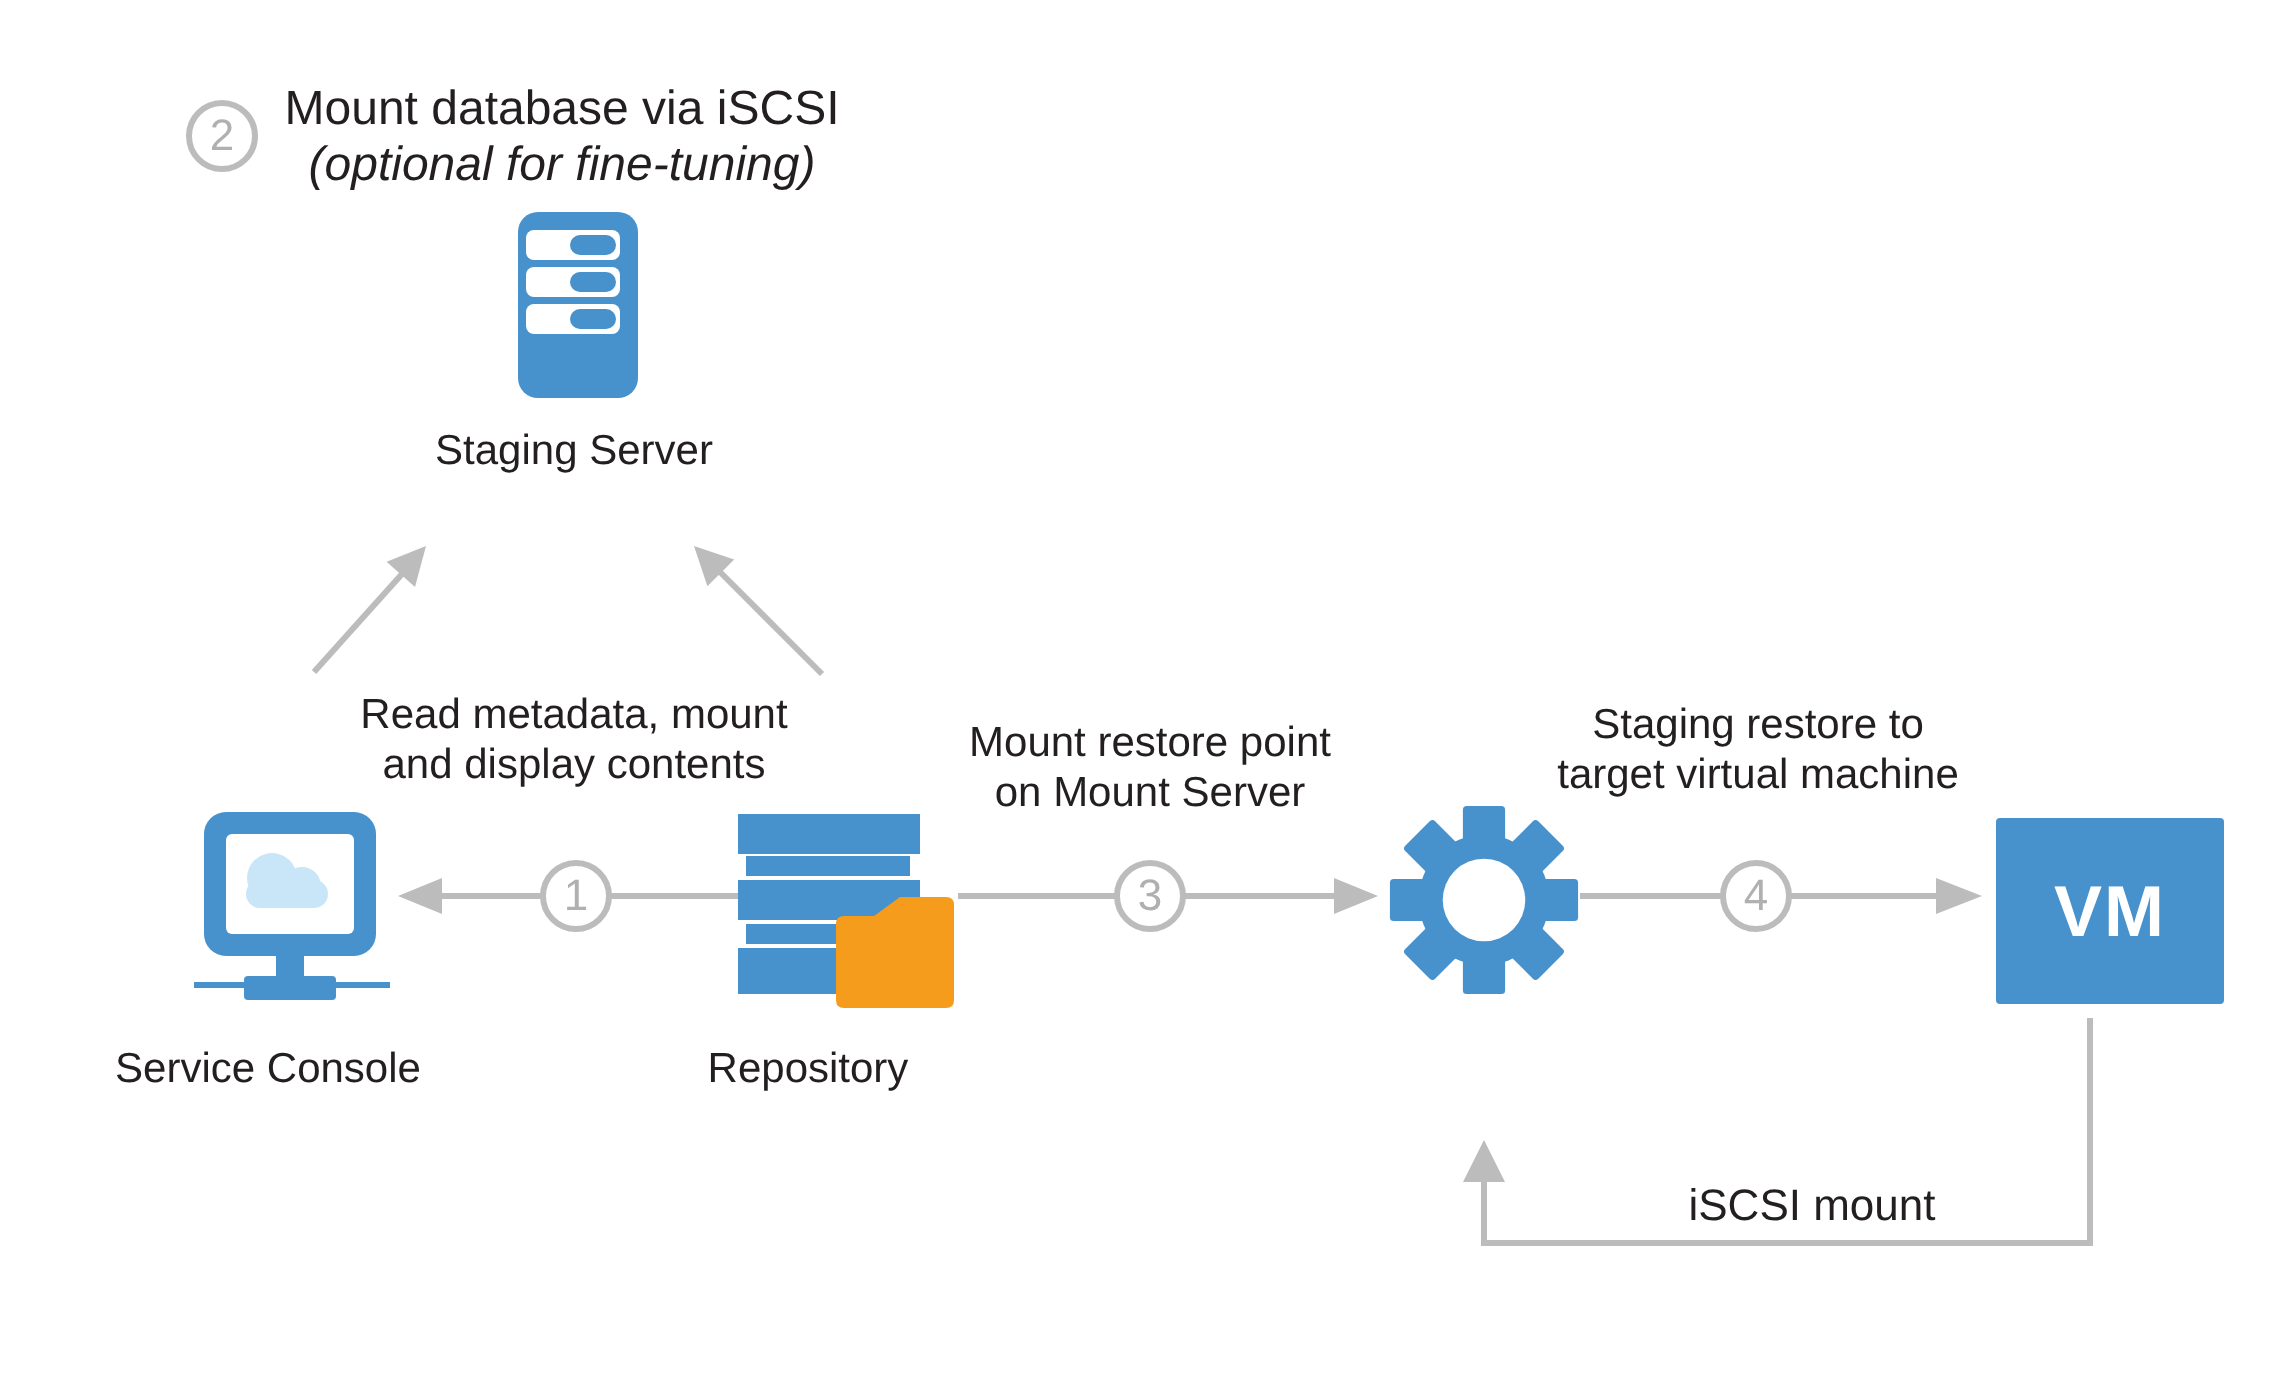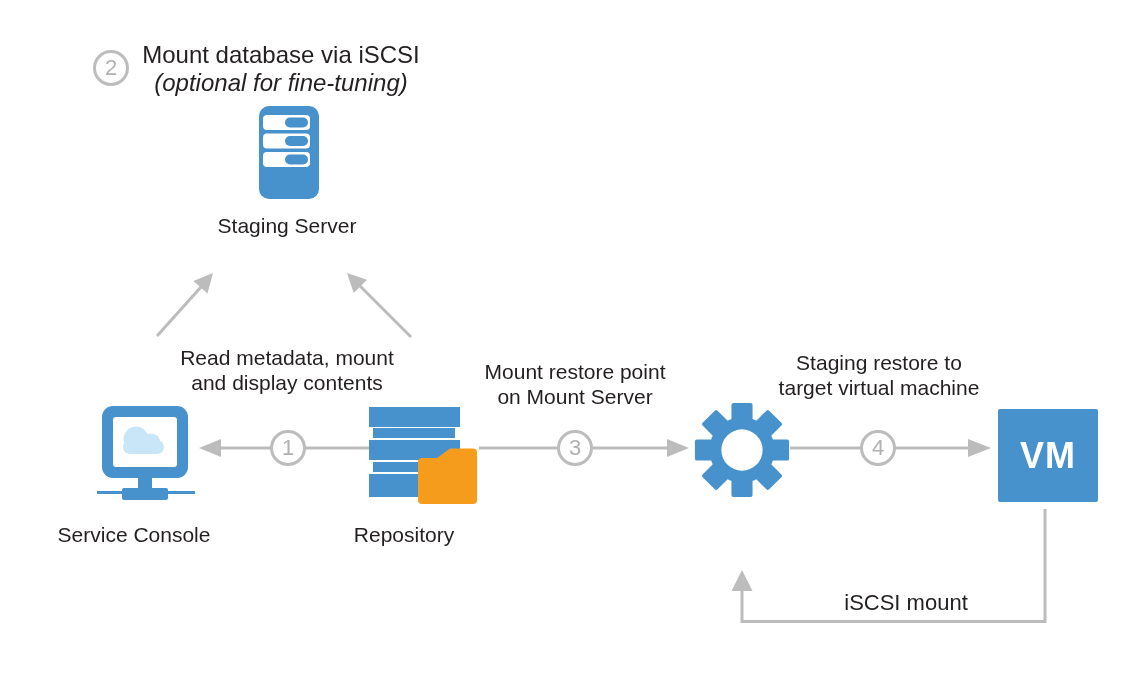--- a/index.html
+++ b/index.html
@@ -21,21 +21,21 @@
   .edge-label{
     position:absolute;transform:translateX(-50%);font-size:21px;line-height:25px;
     text-align:center;white-space:nowrap;color:#231f20;
   }
   .step2-block{
     position:absolute;left:281px;top:41px;transform:translateX(-50%);
     text-align:center;font-size:24px;line-height:28px;color:#231f20;white-space:nowrap;
   }
   .step2-block .sub{font-style:italic;}
   .vm-node{
-    position:absolute;left:998px;top:409px;width:100px;height:93px;
+    position:absolute;left:998px;top:409px;width:114px;height:93px;
     background:#4791cc;color:#ffffff;font-size:36px;font-weight:bold;
     display:flex;align-items:center;justify-content:center;letter-spacing:1px;border-radius:2px;
   }
 </style>
 </head>
 <body>
 
 <div class="canvas">
 
   <svg class="connectors" width="1136" height="700" viewBox="0 0 1136 700">

